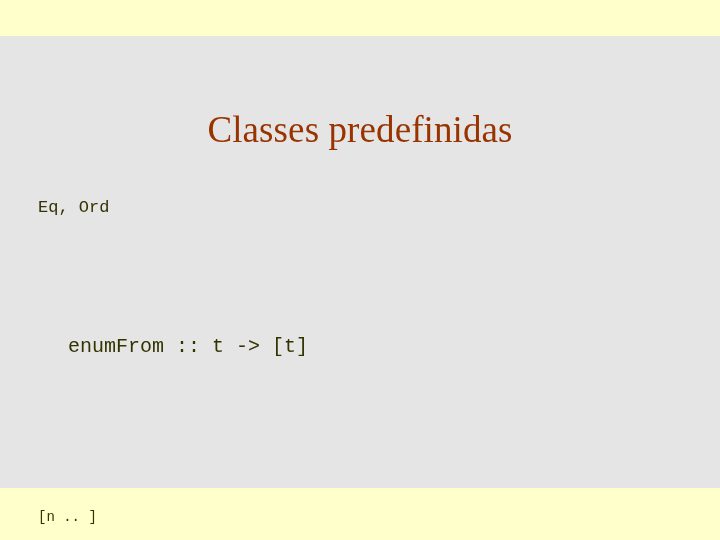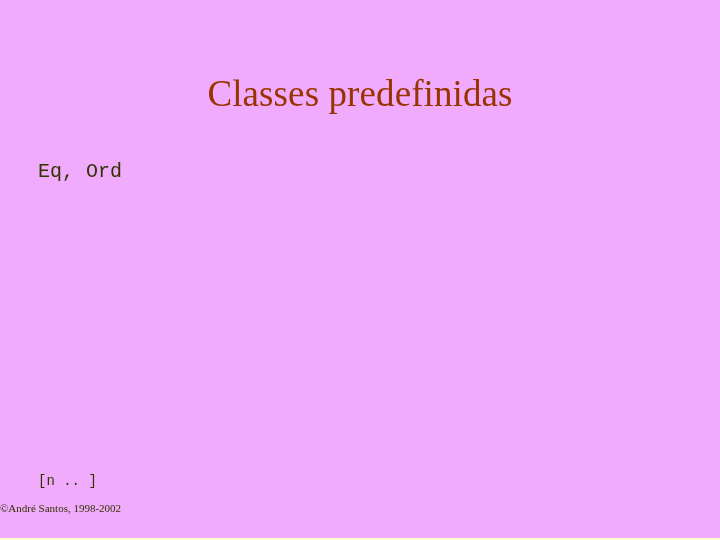--- a/index.html
+++ b/index.html
@@ -9,23 +9,24 @@
   body {
     width: 720px;
     height: 540px;
     background: #ffffcc;
     font-family: "Liberation Sans", sans-serif;
     overflow: hidden;
   }
   .slide {
     position: relative;
     width: 720px;
-    height: 538px;
-    background: #f0abfc;
+    height: 452px;
+    background: #e5e5e5;
     box-sizing: border-box;
+    margin-top: 36px;
   }
   .slide-title {
     position: absolute;
     left: 0;
     top: 72px;
     width: 720px;
     text-align: center;
     font-family: "Liberation Serif", "DejaVu Serif", serif;
     font-size: 37px;
     line-height: 44px;
@@ -35,21 +36,21 @@
   }
   .code-block {
     position: absolute;
     font-family: "Liberation Mono", "DejaVu Sans Mono", monospace;
     color: #333300;
     white-space: pre;
   }
   .block-classes {
     left: 38px;
     top: 157px;
-    font-size: 20px;
+    font-size: 17px;
     line-height: 30px;
   }
   .block-decl {
     left: 38px;
     top: 226px;
     font-size: 20px;
     line-height: 34px;
   }
   .decl-head {
     display: block;
@@ -83,20 +84,21 @@
 </head>
 <body>
 
 <div class="slide">
 
   <div class="slide-title">Classes predefinidas</div>
 
   <div class="code-block block-classes">Eq, Ord</div>
 
   <div class="code-block block-decl">
+    <span class="decl-member">enumFrom :: t -&gt; [t]</span>
     
     
   </div>
 
   <div class="code-block block-ranges">
     <span class="range-line">[n .. ]</span>
     
     
     
   </div>

